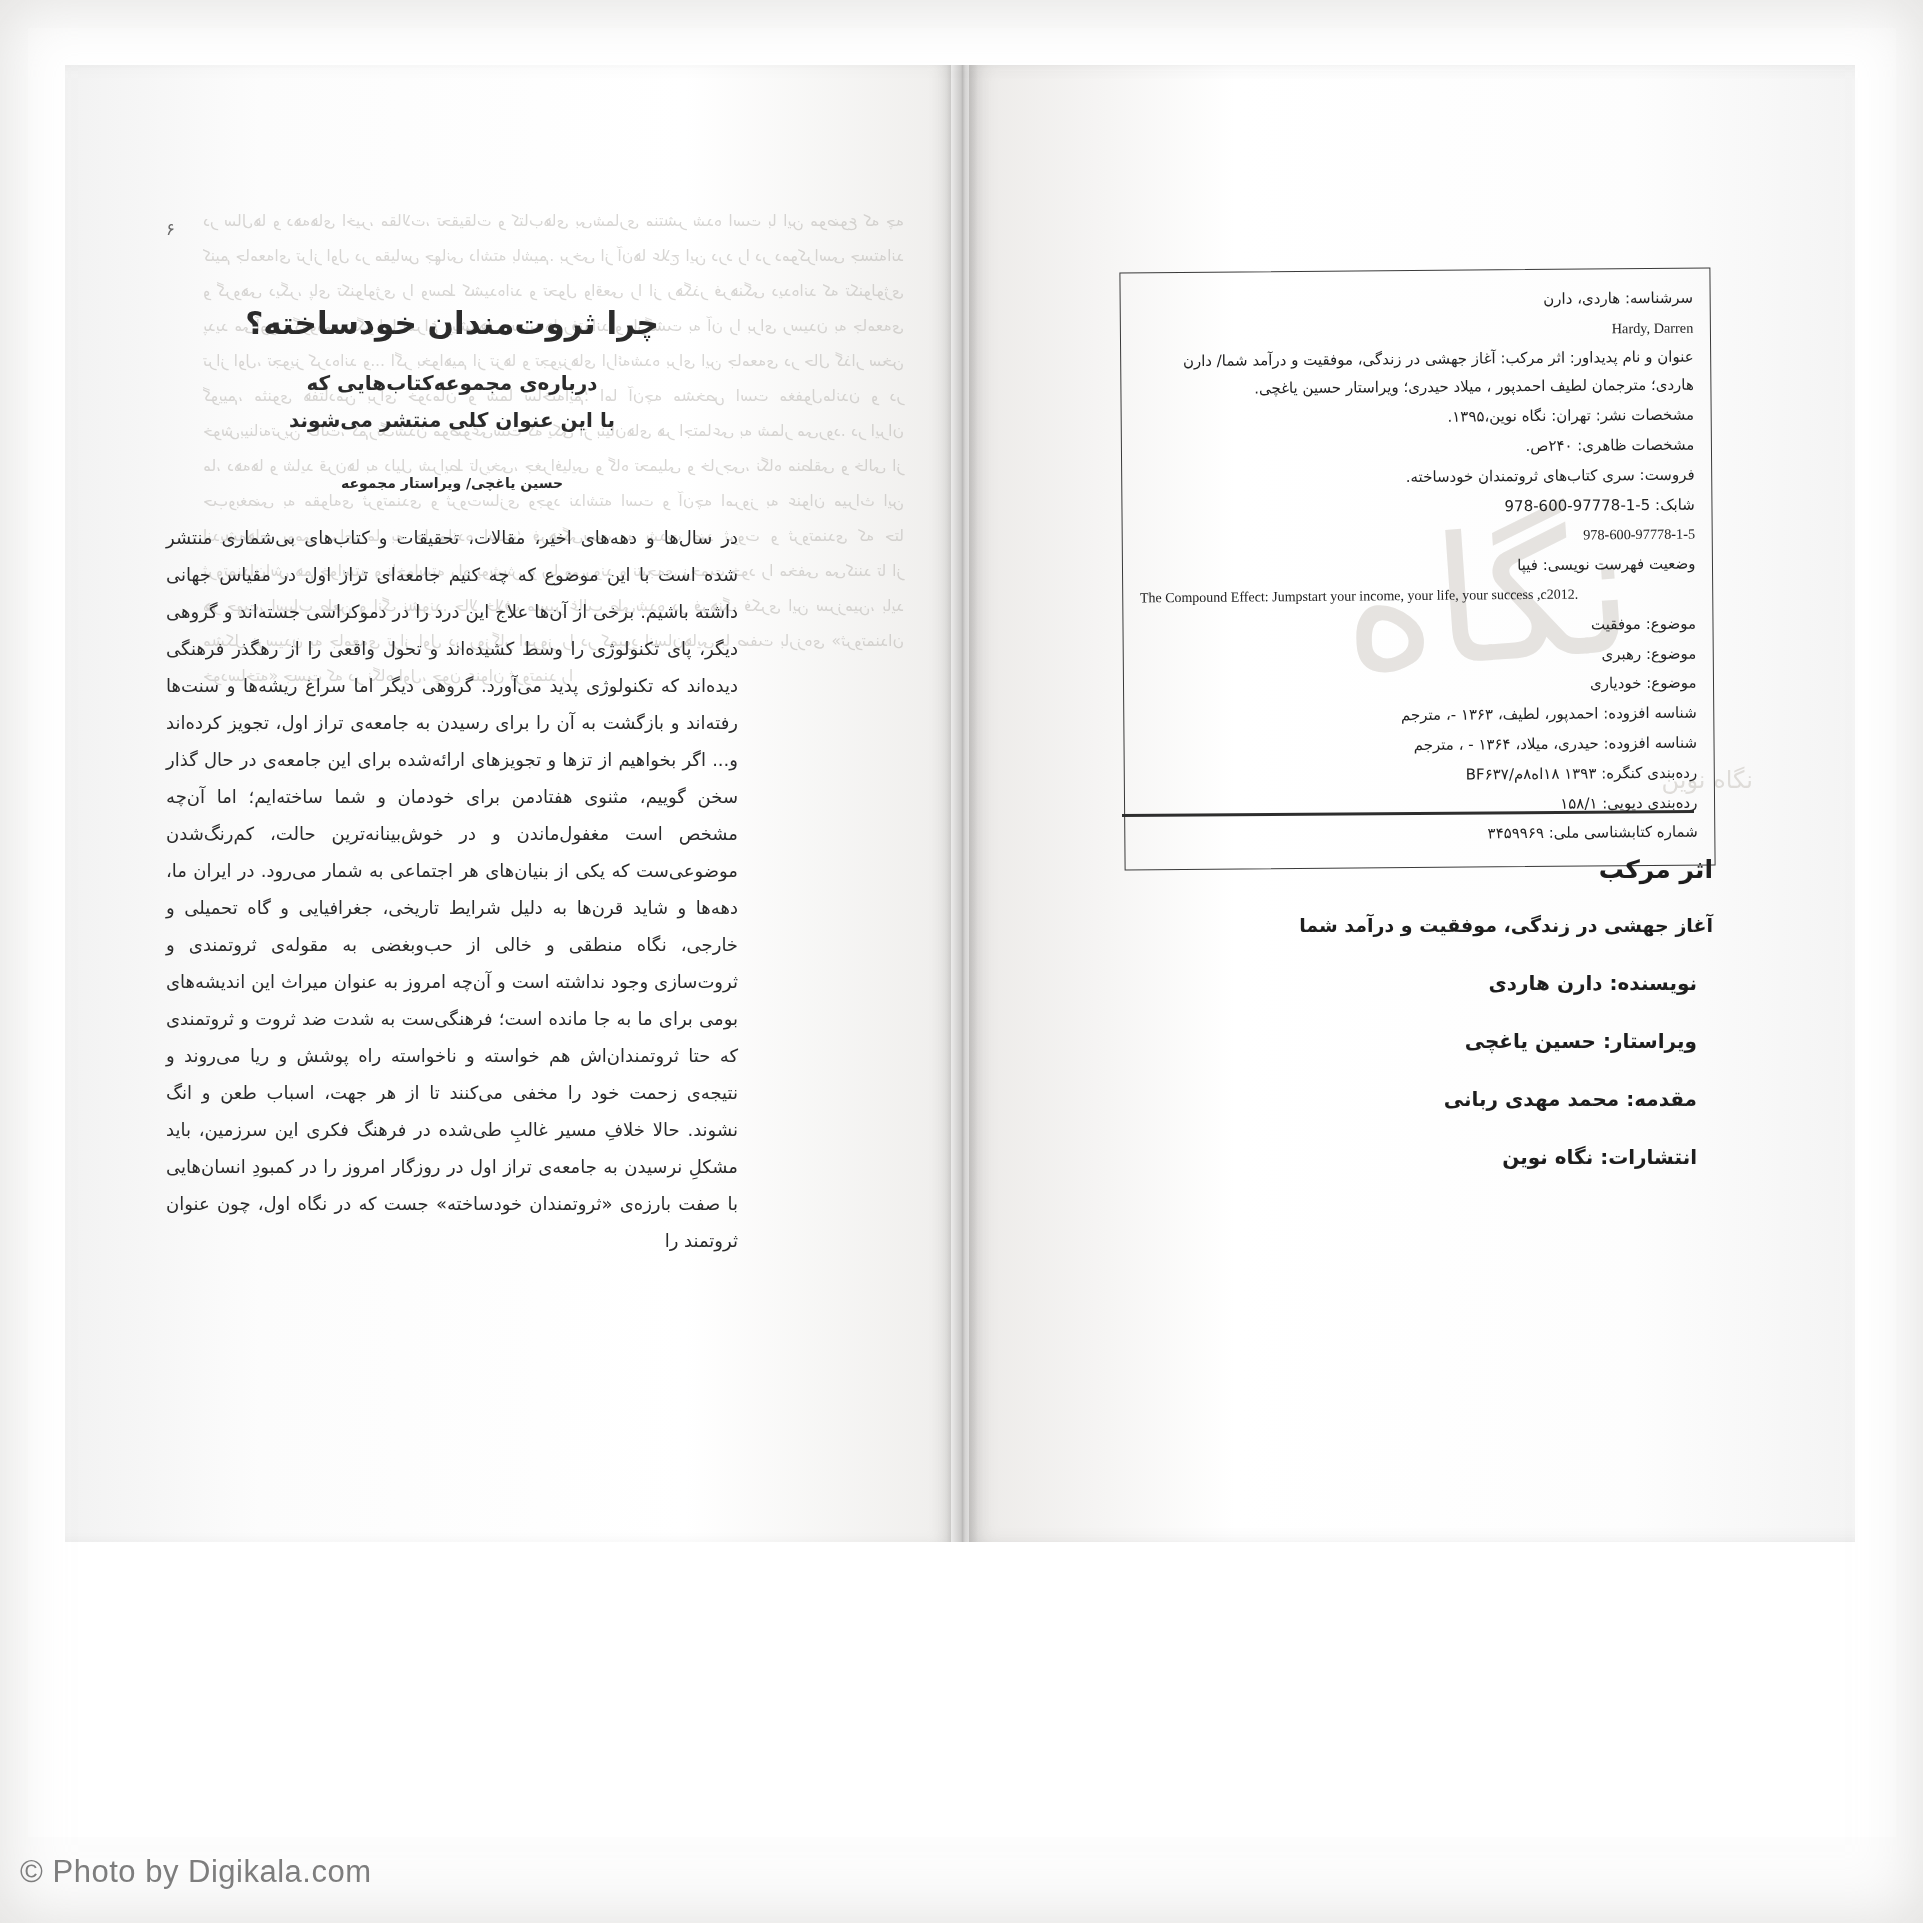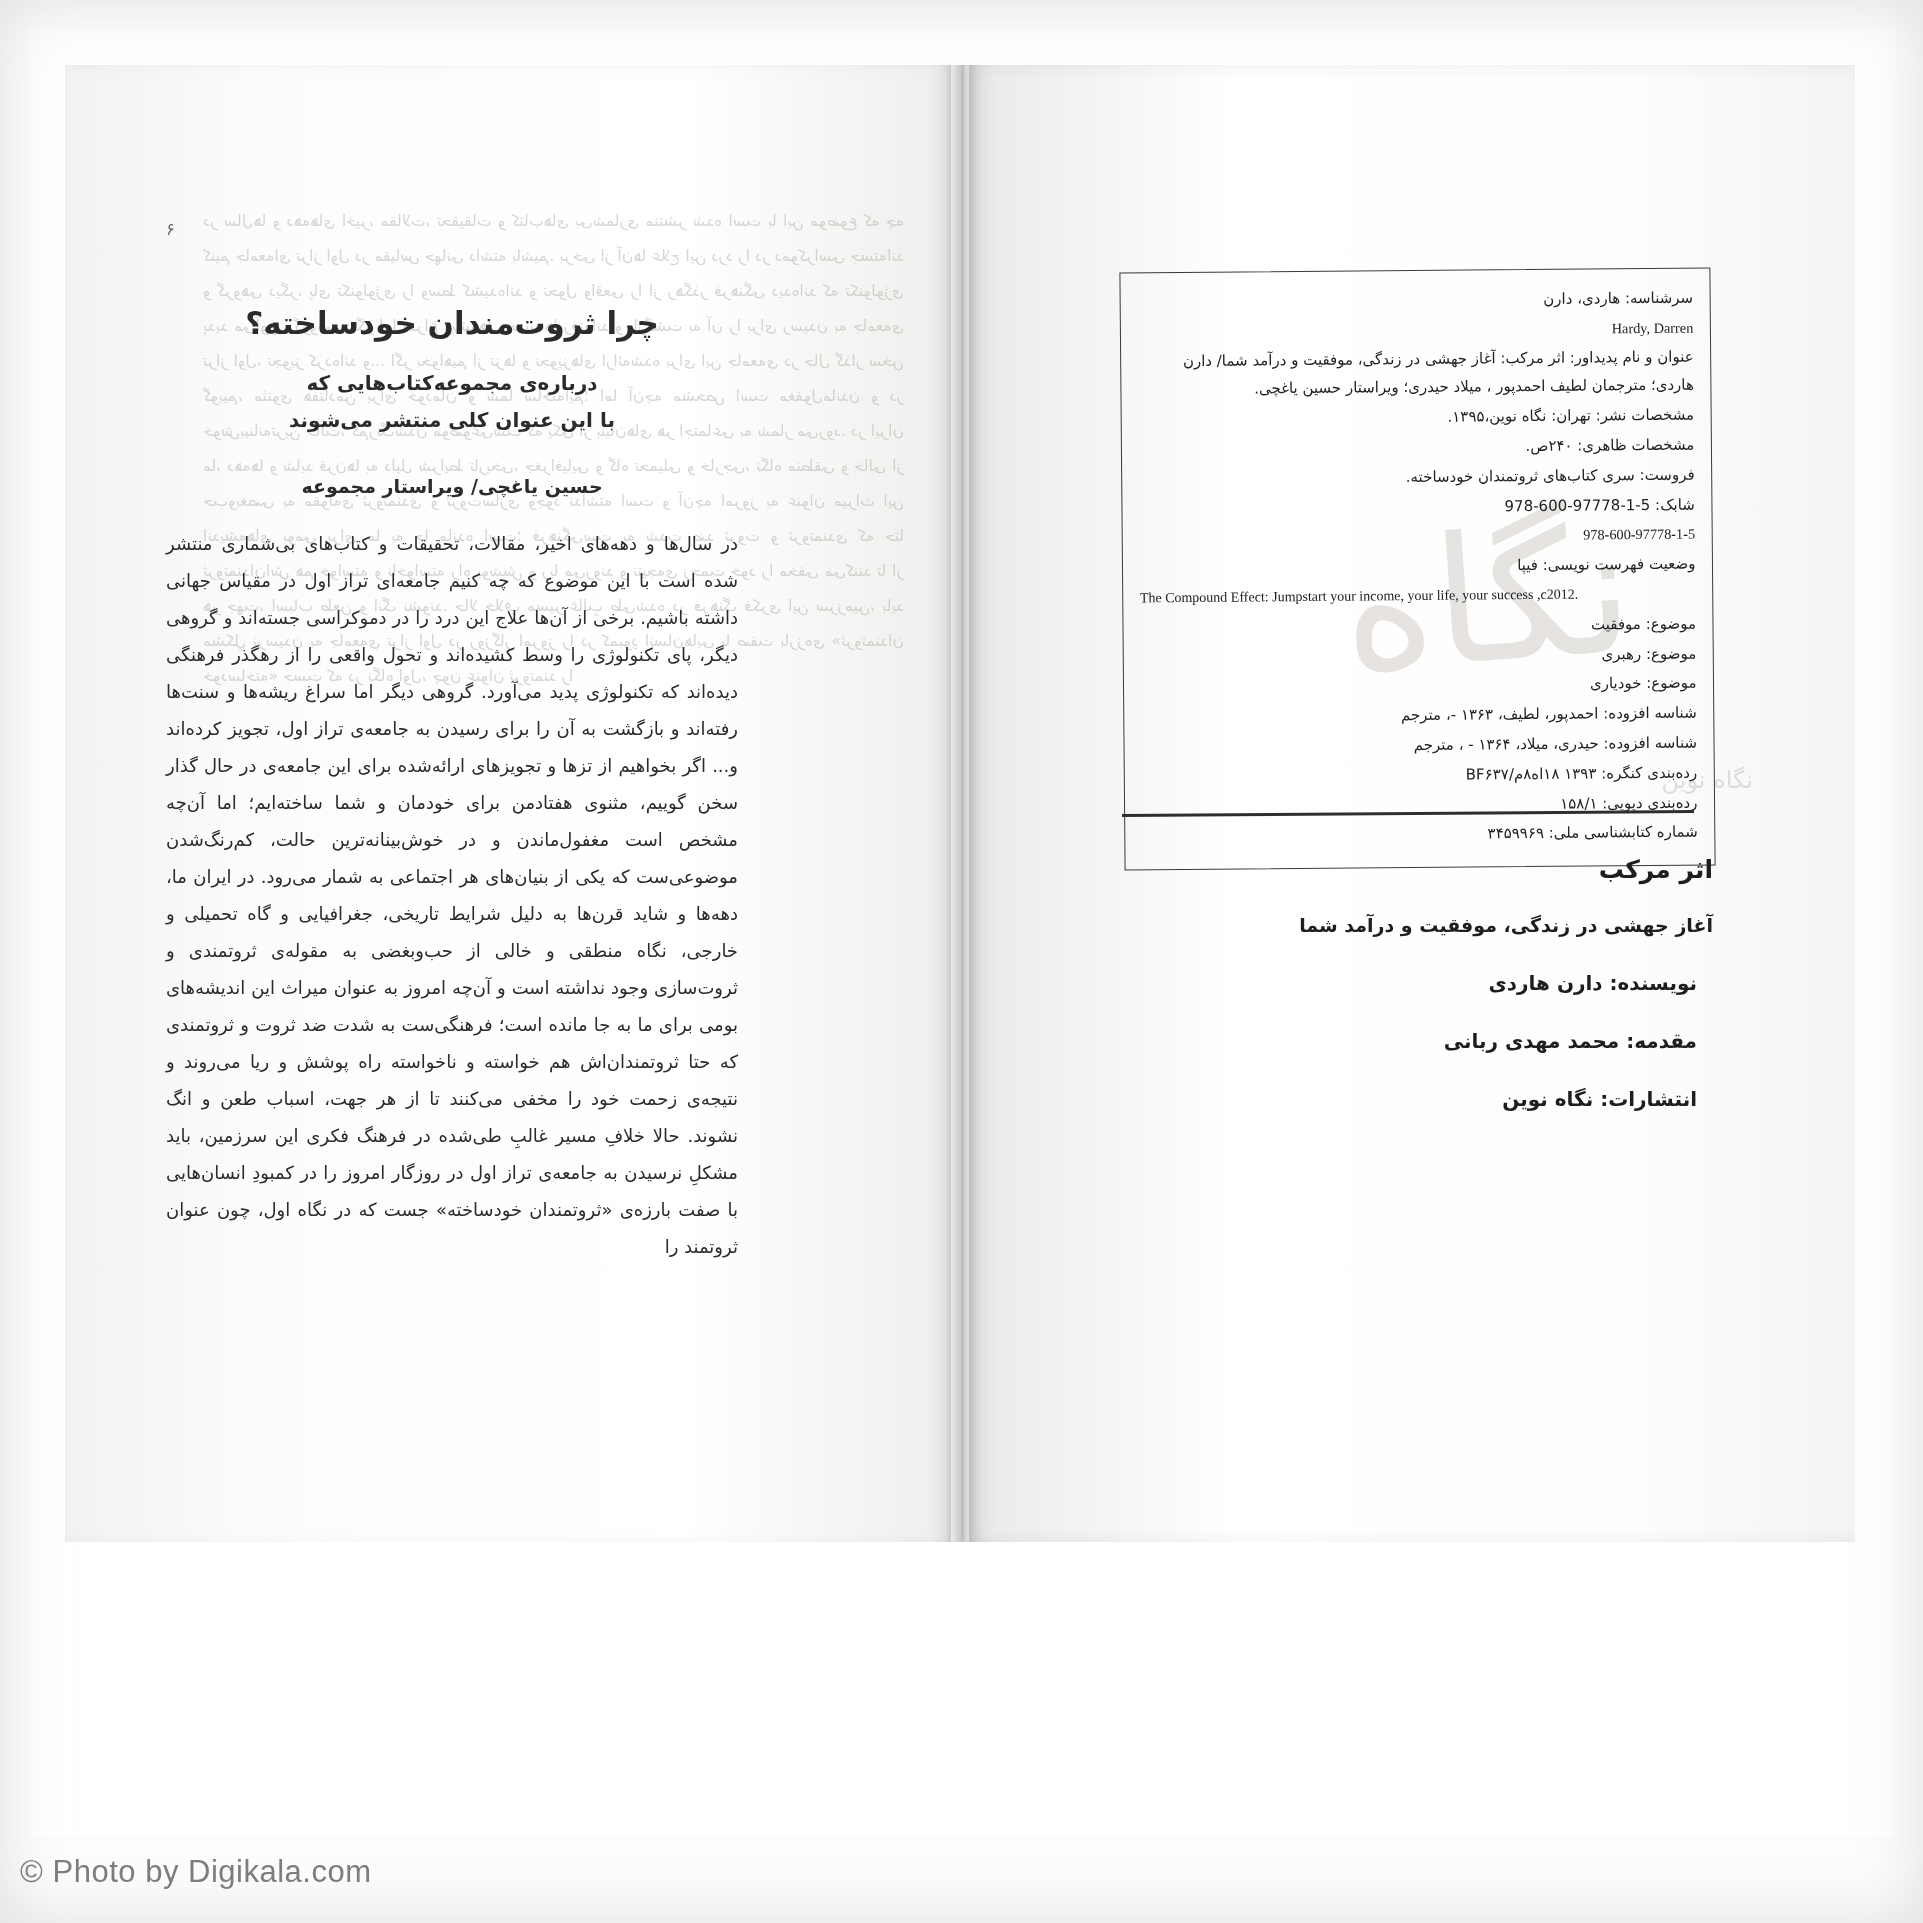--- a/index.html
+++ b/index.html
@@ -128,21 +128,21 @@
     letter-spacing: 0;
   }
   .chapter-sub {
     font-size: 20px;
     font-weight: bold;
     text-align: center;
     line-height: 37px;
     margin: 0 0 36px 0;
   }
   .byline {
-    font-size: 19px;
+    font-size: 14px;
     font-weight: bold;
     text-align: center;
     margin: 0 0 28px 0;
   }
   .body-text p {
     font-size: 18px;
     line-height: 37px;
     margin: 0;
     text-align: justify;
   }
@@ -298,20 +298,21 @@
       <div class="cip-line">رده‌بندی دیویی: ۱۵۸/۱</div>
       <div class="cip-line">شماره کتابشناسی ملی: ۳۴۵۹۹۶۹</div>
     </div>
 
     <div class="rule"></div>
 
     <div class="title-block">
       <div class="tb-title">اثر مرکب</div>
       <div class="tb-subtitle">آغاز جهشی در زندگی، موفقیت و درآمد شما</div>
       <div class="tb-row">نویسنده: دارن هاردی</div>
+      <div class="tb-row">ویراستار: حسین یاغچی</div>
       <div class="tb-row">مقدمه: محمد مهدی ربانی</div>
       <div class="tb-row">انتشارات: نگاه نوین</div>
     </div>
 
   </div>
 
   <div class="edge-shadow"></div>
 
   <div class="credit">
     <span class="cmark">©</span><span>Photo by Digikala.com</span>

